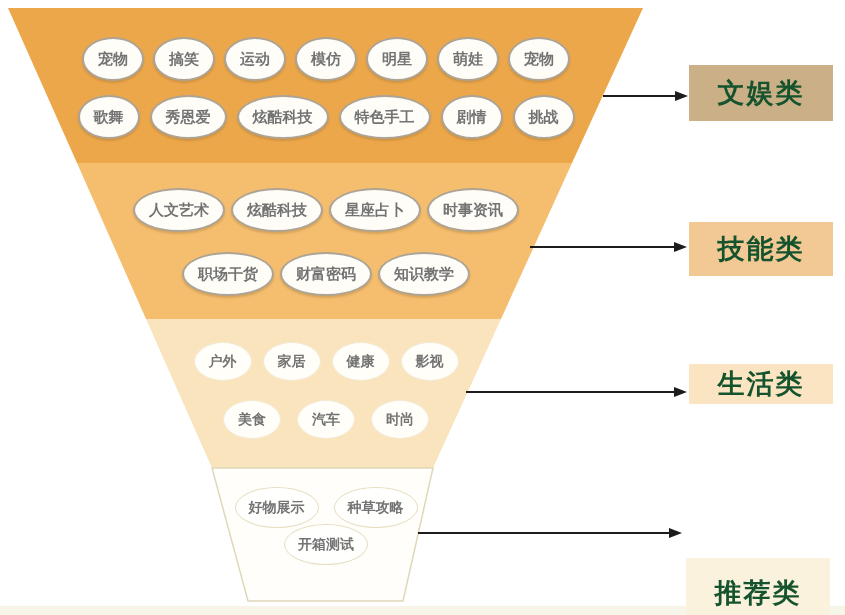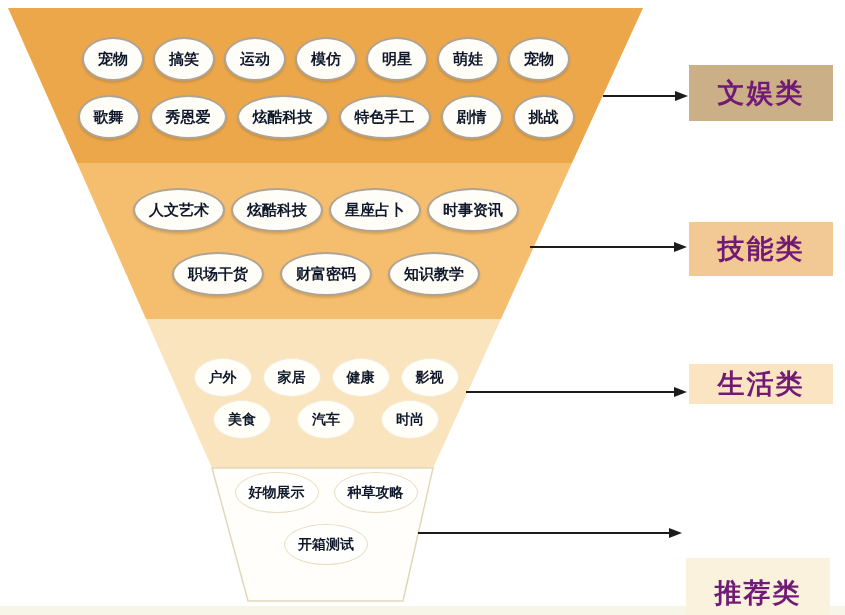--- a/index.html
+++ b/index.html
@@ -20,21 +20,21 @@
   
   .row {
     position:absolute; left:0; width:652px;
     display:flex; justify-content:center; align-items:center;
   }
   .bubble {
     display:flex; align-items:center; justify-content:center;
     border-radius:50%;
     white-space:nowrap;
     font-weight:600;
-    color:#0f172a;
+    color:#737373;
     font-family:Liberation Serif, serif;
   }
   .bubble-a {
     background:#FEFDF8;
     border:2px solid #ADA496;
     font-size:15px; height:40px; padding:0 14px;
     box-shadow:0 2px 2px rgba(120,90,40,.25);
   }
   .bubble-b {
     background:#FFFEF9;
@@ -42,45 +42,45 @@
     font-size:14px; height:37px; padding:0 14px;
   }
   .bubble-c {
     background:#FFFFFE;
     border:1.5px solid #E6DDC1;
     font-size:14px; height:39px; padding:0 13px;
   }
   .r-t1r1 { top:37px; gap:9px; }
   .r-t1r2 { top:95px; gap:10px; }
   .r-t2r1 { top:188px; gap:6px; }
-  .r-t2r2 { top:252px; gap:16px; }
-  .r-t3r1 { top:358px; gap:11px; }
-  .r-t3r2 { top:400px; gap:26px; }
-  .r-t4r1 { top:472px; gap:15px; }
+  .r-t2r2 { top:252px; gap:6px; }
+  .r-t3r1 { top:342px; gap:11px; }
+  .r-t3r2 { top:400px; gap:16px; }
+  .r-t4r1 { top:487px; gap:15px; }
   .r-t4r2 { top:524px; gap:0; }
   
   .arrow {
     position:absolute; height:2px; background:#1c1c1c;
   }
   .arrow .head {
     position:absolute; right:-13px; top:-4px;
     width:0; height:0;
     border-top:5px solid transparent;
     border-bottom:5px solid transparent;
     border-left:13px solid #1c1c1c;
   }
   .arrow-1 { left:603px; top:95px;  width:72px;  }
   .arrow-2 { left:530px; top:246px; width:144px; }
   .arrow-3 { left:466px; top:391px; width:208px; }
   .arrow-4 { left:418px; top:532px; width:251px; }
   
   .cat-label {
     position:absolute; left:689px; width:144px; height:56px;
     display:flex; align-items:center; justify-content:center;
-    font-size:27px; font-weight:bold; color:#701a75;
+    font-size:27px; font-weight:bold; color:#14532d;
     letter-spacing:2px;
   }
   .cat-1 { top:65px;  }
   .cat-2 { top:222px; height:54px; }
   .cat-3 { top:364px; height:40px; }
   .cat-4 { top:510px; height:70px; left:686px;margin-top:48px; }
 </style>
 </head>
 <body>
 

